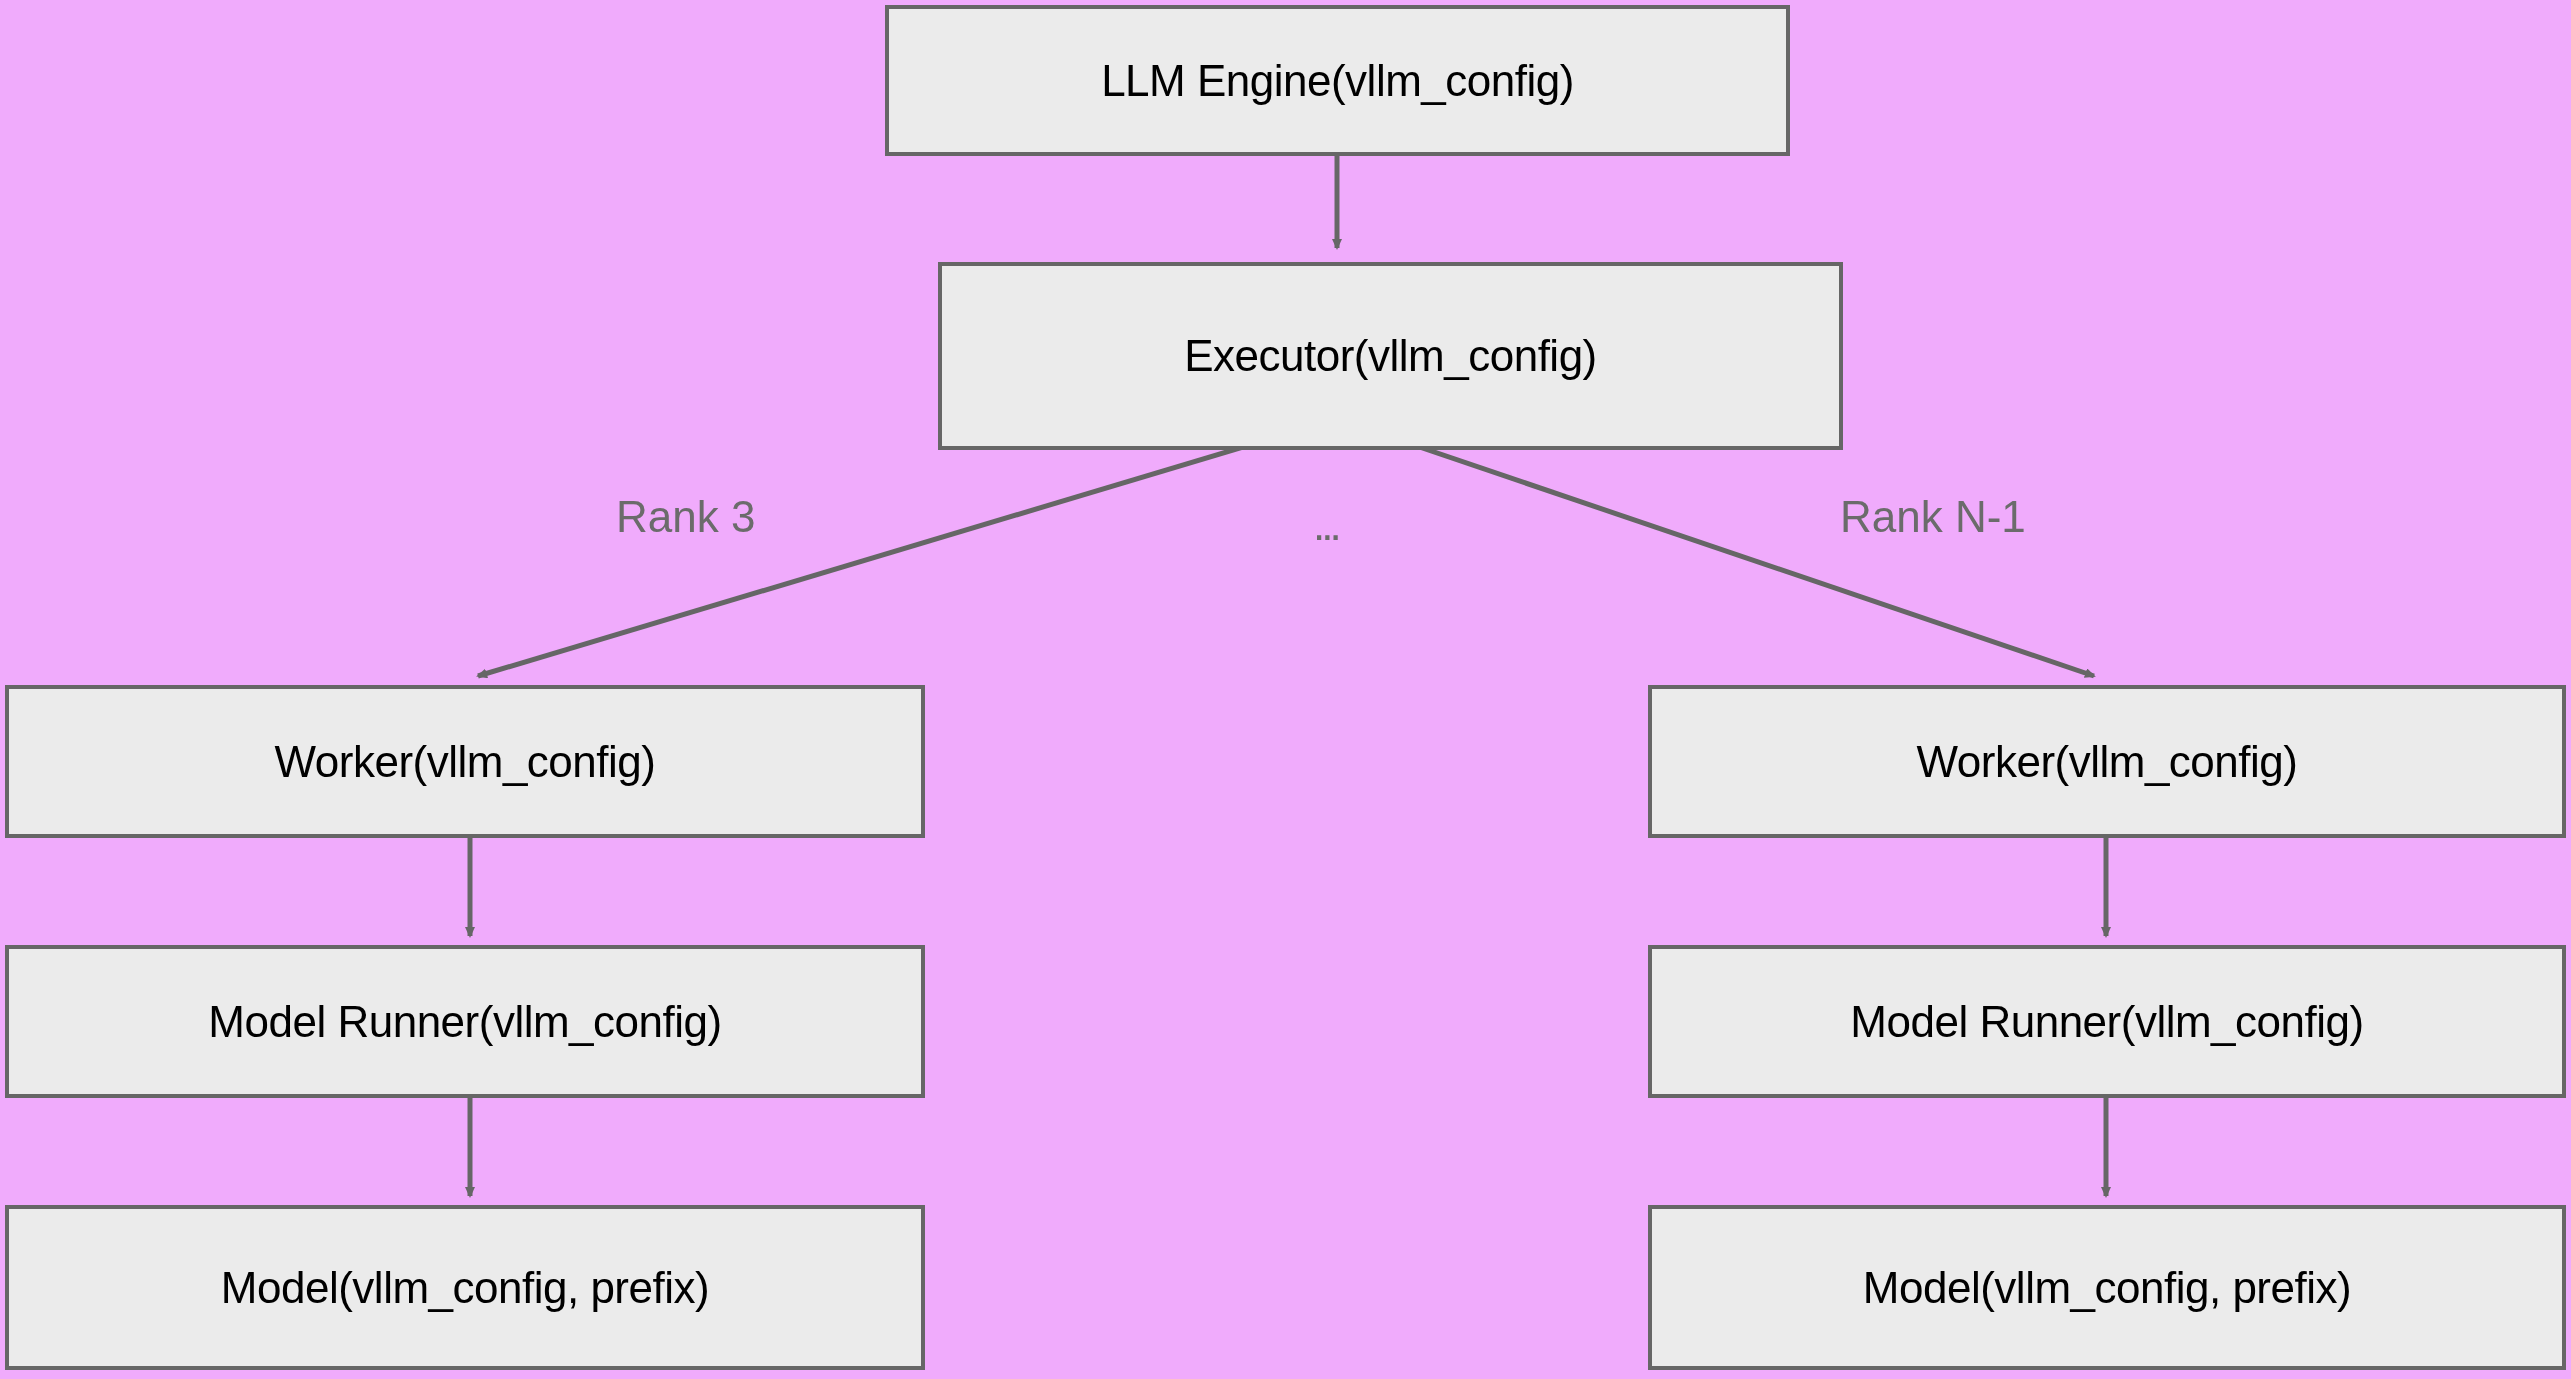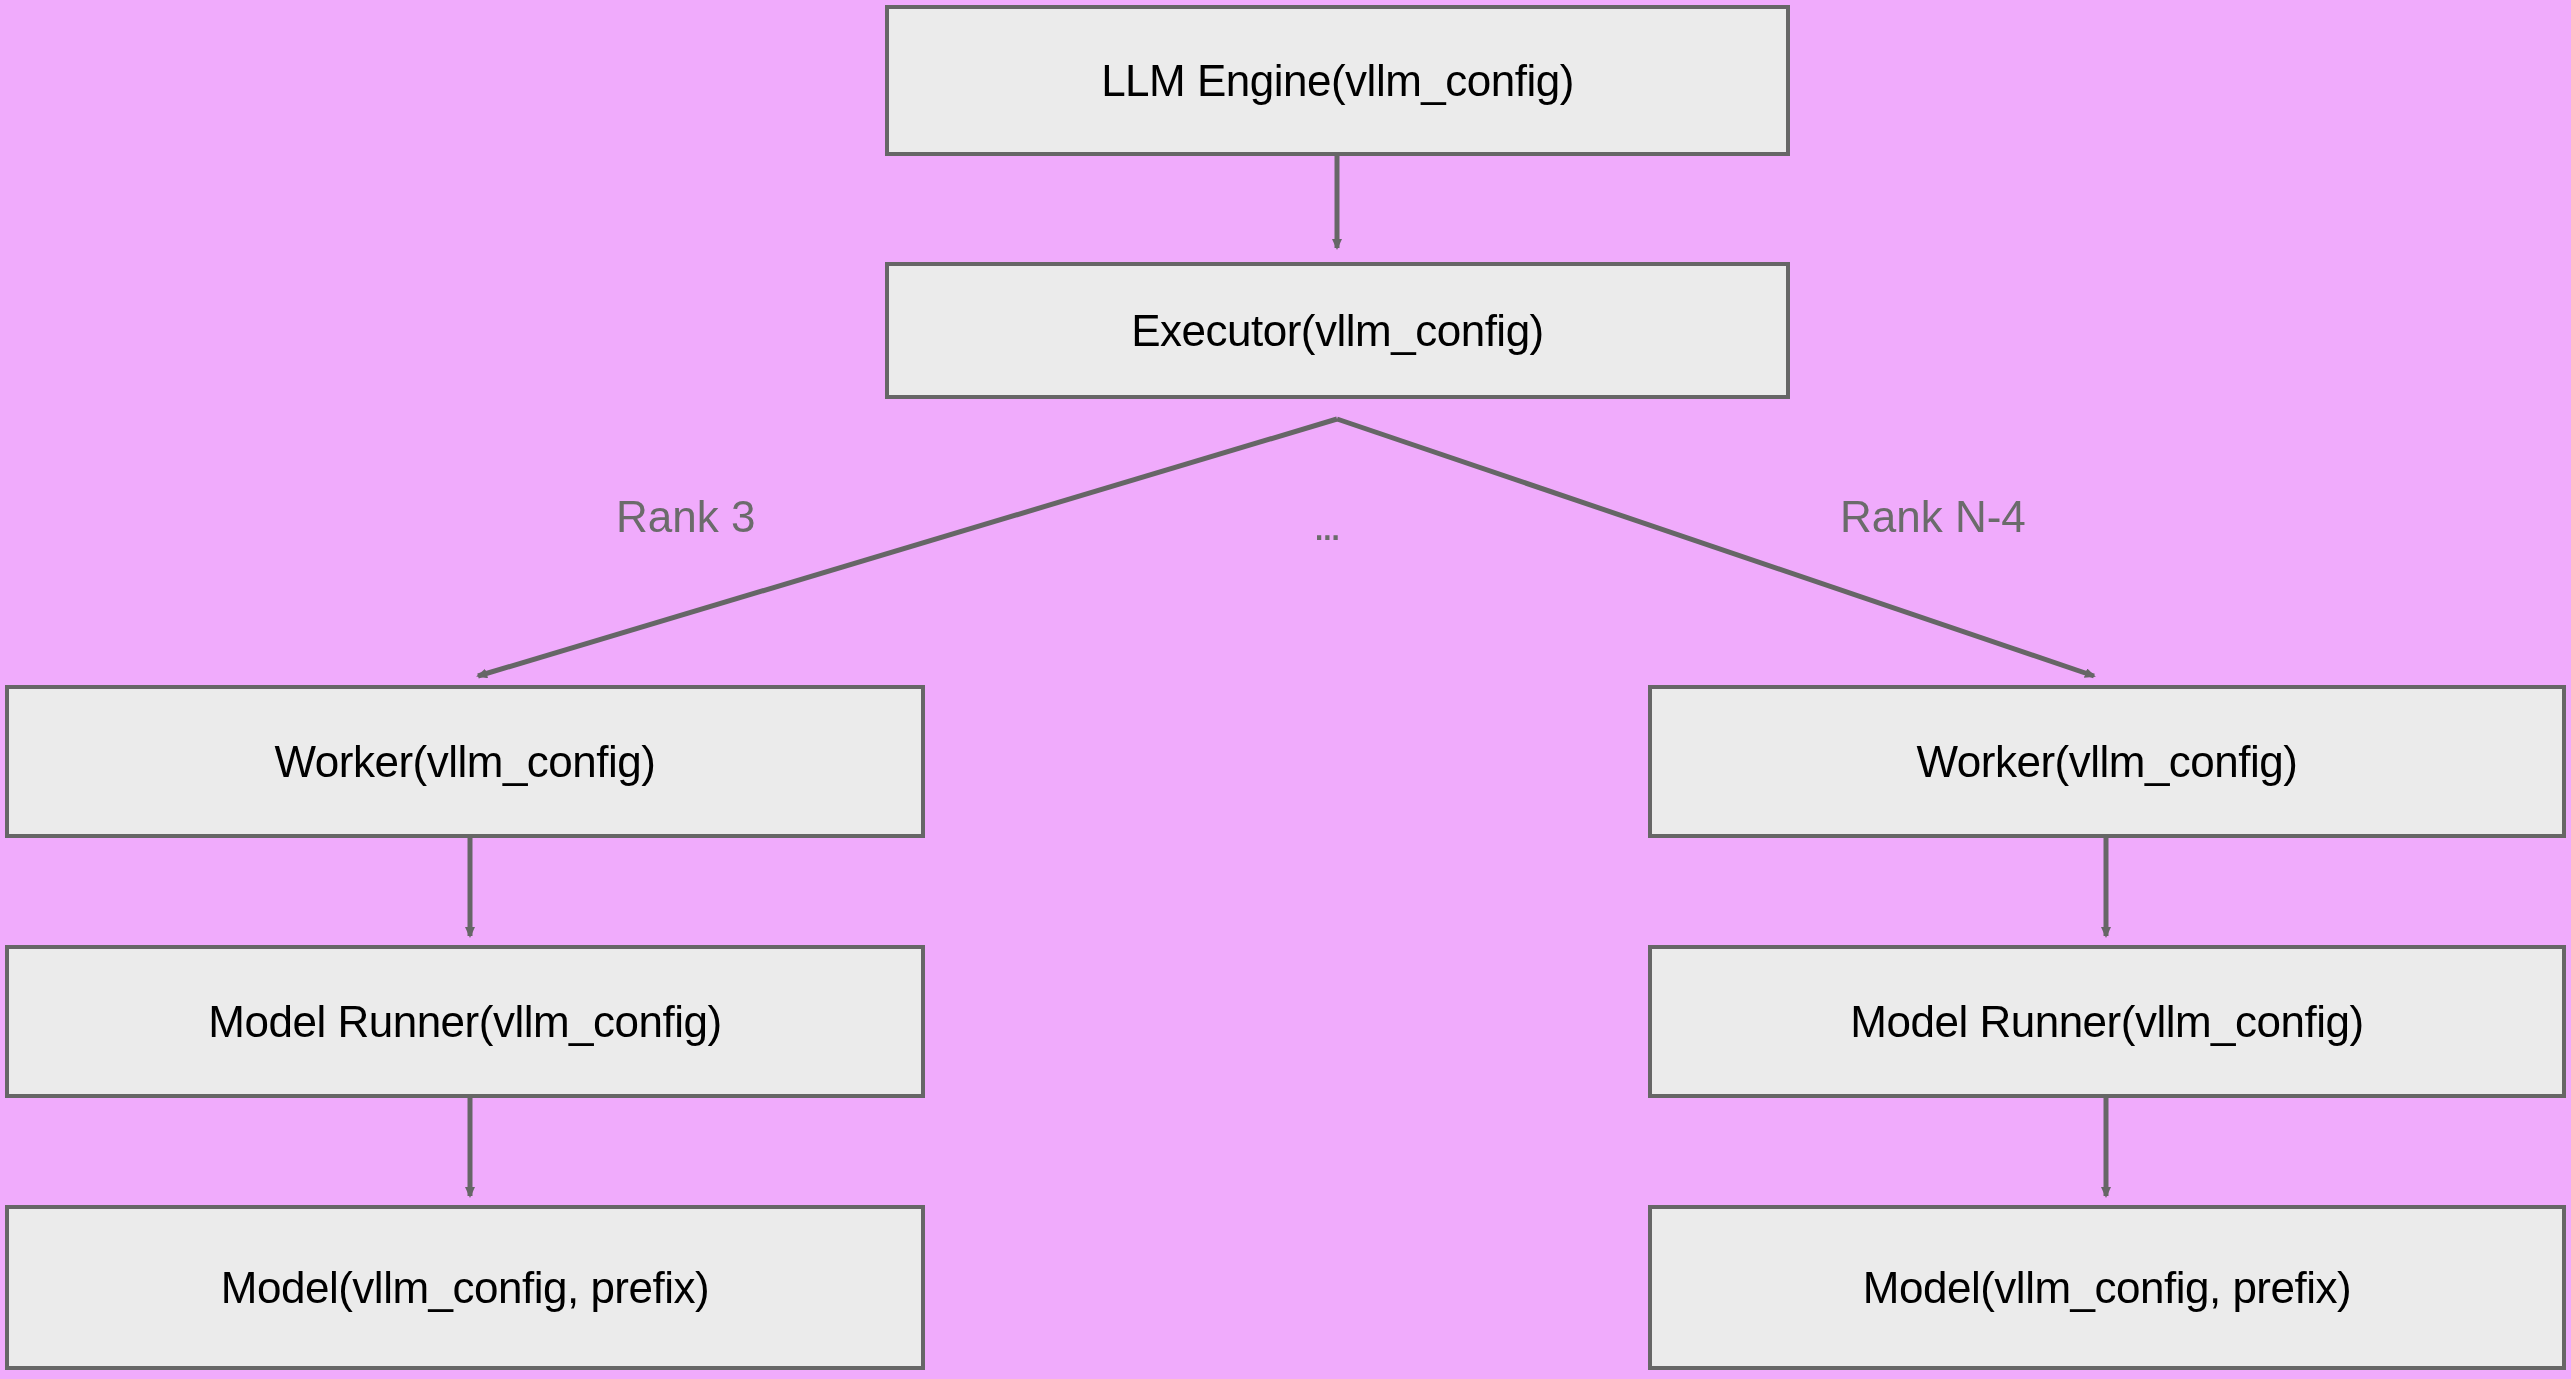--- a/index.html
+++ b/index.html
@@ -79,21 +79,21 @@
     <line x1="470" y1="1098" x2="470" y2="1196" stroke="#666666" stroke-width="5" marker-end="url(#arrowhead)"></line>
 
     <line x1="2106" y1="838" x2="2106" y2="936" stroke="#666666" stroke-width="5" marker-end="url(#arrowhead)"></line>
     <line x1="2106" y1="1098" x2="2106" y2="1196" stroke="#666666" stroke-width="5" marker-end="url(#arrowhead)"></line>
   </svg>
 
   <div class="node" style="left:885px; top:5px; width:905px; height:151px;">
     <span class="node-label">LLM Engine(vllm_config)</span>
   </div>
 
-  <div class="node" style="left:885px; top:262px; width:905px; height:137px;">
+  <div class="node" style="left:938px; top:262px; width:905px; height:188px;">
     <span class="node-label">Executor(vllm_config)</span>
   </div>
 
   <div class="node" style="left:5px; top:685px; width:920px; height:153px;">
     <span class="node-label">Worker(vllm_config)</span>
   </div>
 
   <div class="node" style="left:5px; top:945px; width:920px; height:153px;">
     <span class="node-label">Model Runner(vllm_config)</span>
   </div>
@@ -111,15 +111,15 @@
   </div>
 
   <div class="node" style="left:1648px; top:1205px; width:918px; height:165px;">
     <span class="node-label">Model(vllm_config, prefix)</span>
   </div>
 
   <div class="edge-label" style="left:616px; top:495px;">Rank 3</div>
 
   <div class="ellipsis-label" style="left:1313px; top:503px;">...</div>
 
-  <div class="edge-label" style="left:1840px; top:495px;">Rank N-4</div>
+  <div class="edge-label" style="left:1840px; top:495px;">Rank N-1</div>
 
 </div>
 
 </body></html>

